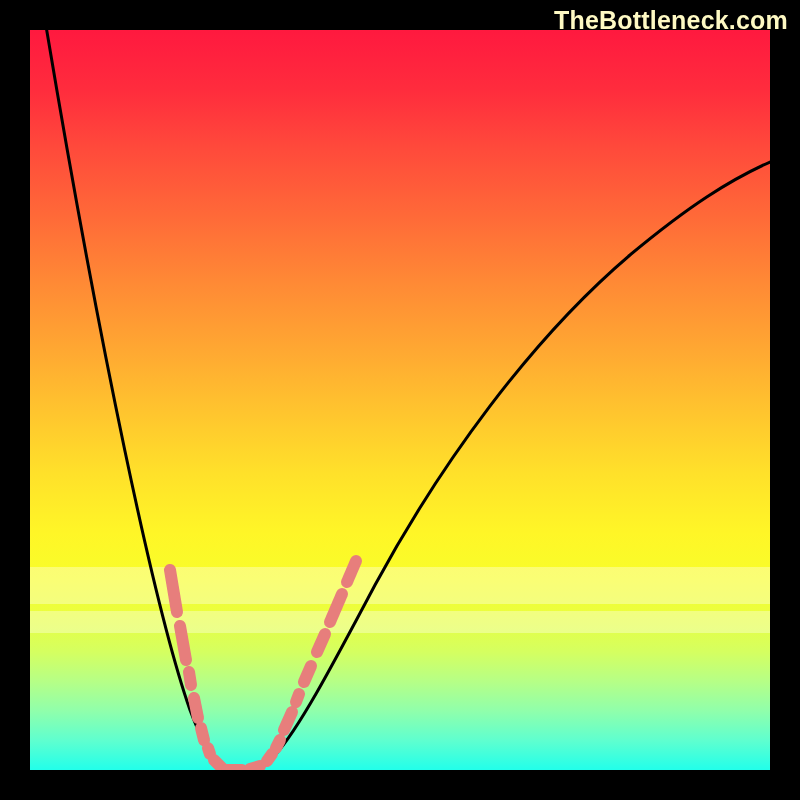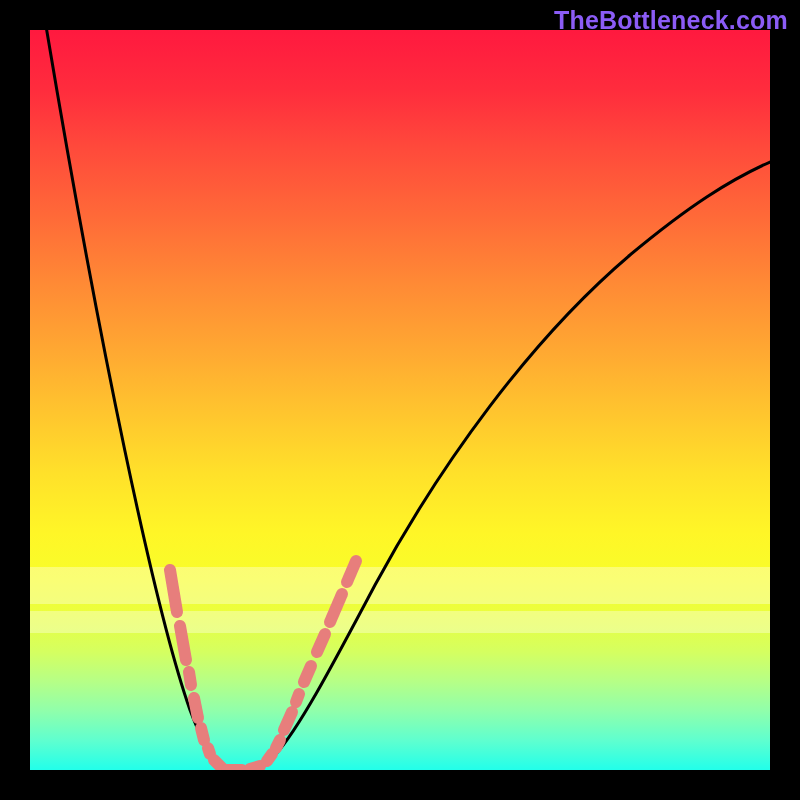--- a/index.html
+++ b/index.html
@@ -53,21 +53,21 @@
   .band {
     position: absolute;
     left: 0;
     width: 100%;
     background: rgba(255, 255, 255, 0.35);
   }
   .watermark {
     position: absolute;
     top: 6px;
     right: 12px;
-    color: #8b5cf6;
+    color: #fef9c3;
     font-size: 25px;
     font-weight: 600;
     letter-spacing: 0.2px;
     user-select: none;
   }
   svg.curve {
     position: absolute;
     inset: 0;
   }
 </style>

